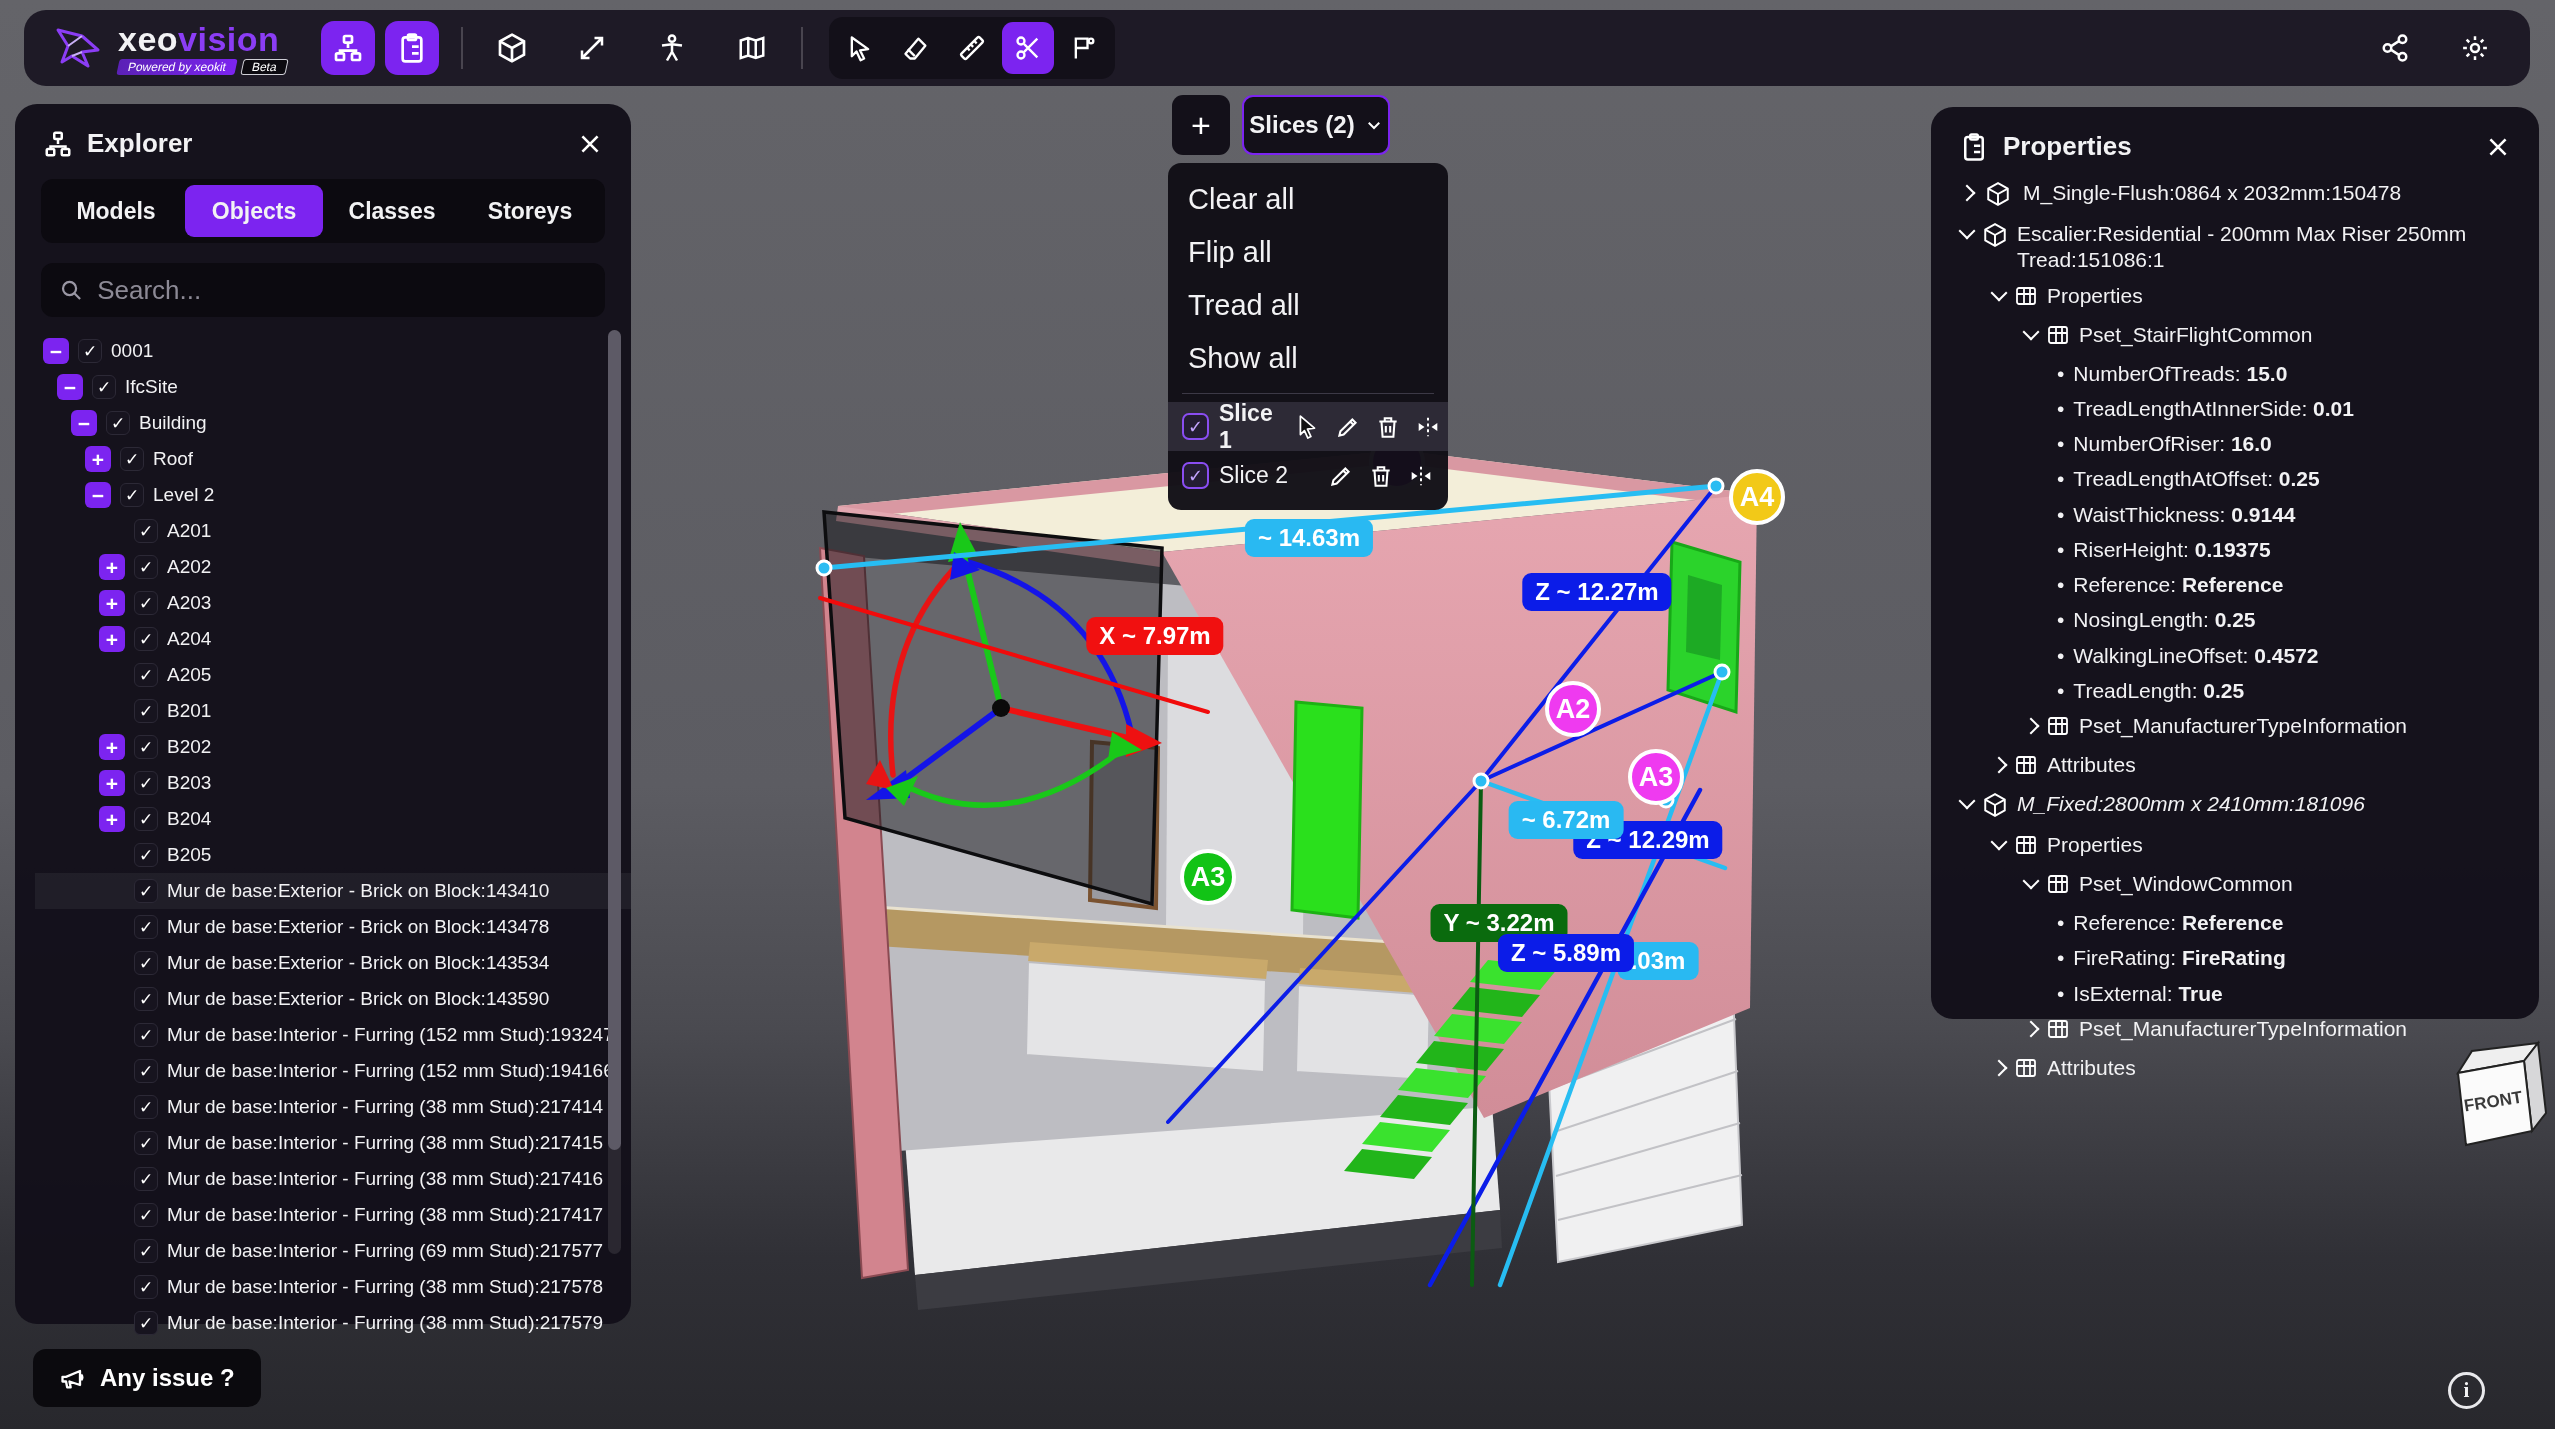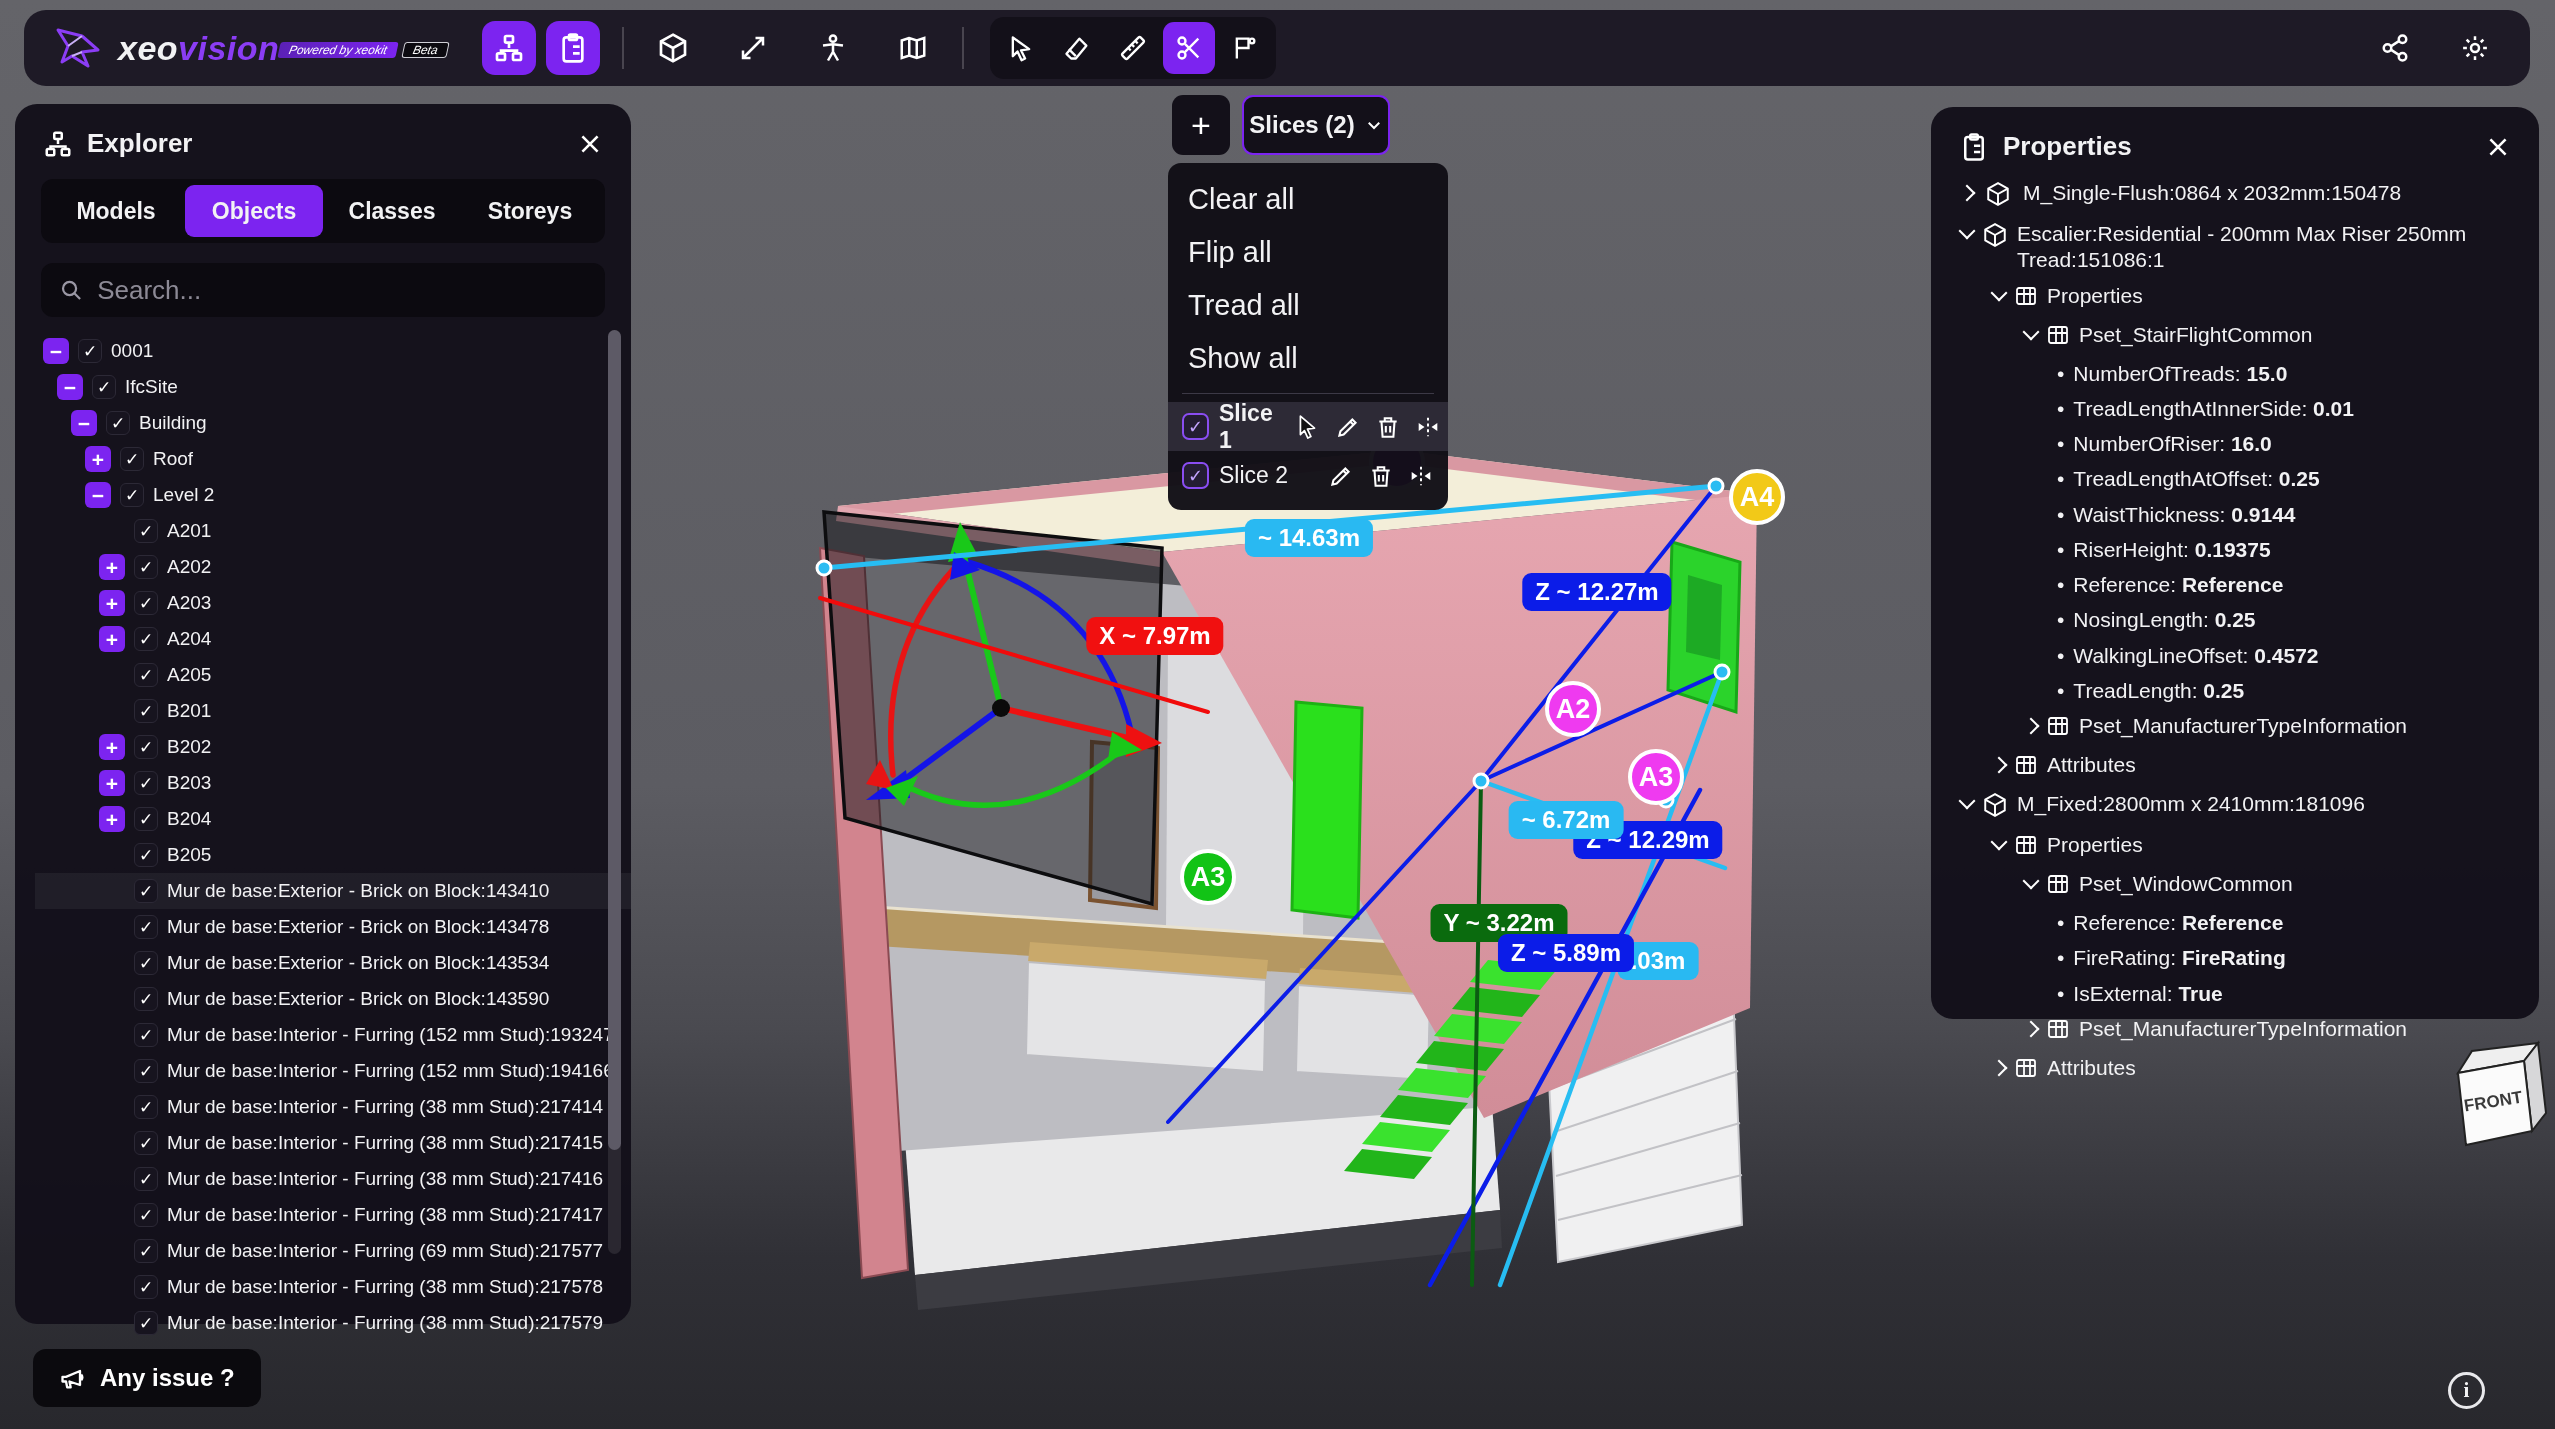--- a/index.html
+++ b/index.html
@@ -5,21 +5,21 @@
   * { margin:0; padding:0; box-sizing:border-box; }
   html,body { width:2555px; height:1429px; overflow:hidden;
     font-family:"Liberation Sans", sans-serif; color:#f2f2f4; background:#27272c; }
   .canvas { position:absolute; inset:0;
     background:linear-gradient(180deg,#646469 0%,#5c5c62 55%,#4a4a50 72%,#303036 88%,#28282d 100%); }
   #scene { position:absolute; inset:0; }
   
   .topbar { position:absolute; left:24px; top:10px; right:25px; height:76px;
     background:#1e1a26; border-radius:22px; display:flex; align-items:center; padding:0 28px; z-index:30; }
   .brand { display:flex; align-items:center; gap:14px; }
-  .brand-text { display:flex; flex-direction:row; line-height:1;font-style:italic; }
+  .brand-text { display:flex; flex-direction:column; line-height:1; }
   .brand-name { font-size:34px; font-weight:bold; letter-spacing:.5px; }
   .brand-name .p2 { color:#8b3df5; }
   .brand-sub { display:flex; gap:6px; margin-top:3px; align-items:center; }
   .powered { background:linear-gradient(90deg,#5b21b6,#7c24f0); color:#fff; font-size:12px;
     padding:2px 10px; border-radius:3px; transform:skewX(-12deg); }
   .beta { background:#0c0a10; border:1px solid #cfcfd6; color:#fff; font-size:12px;
     padding:1px 9px; border-radius:3px; transform:skewX(-12deg); }
   .tb-btn { width:54px; height:54px; border-radius:13px; display:flex; align-items:center;
     justify-content:center; flex:none; }
   .tb-btn.purple { background:#7c24f0; }
@@ -601,21 +601,21 @@
         <span class="txt">Pset_ManufacturerTypeInformation</span>
       </div>
       <div class="prow" style="padding-left: 32px;">
         <span class="chev right"></span>
         <span><svg class="picon" width="24" height="24" viewBox="0 0 24 24" fill="none" stroke="#fff" stroke-width="1.8">
             <rect x="3" y="4" width="18" height="16" rx="2"></rect>
             <path d="M3 10h18M10 4v16M16 4v16"></path>
           </svg></span>
         <span class="txt">Attributes</span>
       </div>
-      <div class="prow" style="padding-left: 0px;">
+      <div class="prow" style="padding-left: 0px; font-style: italic;">
         <span class="chev down"></span>
         <span><svg class="picon" width="26" height="26" viewBox="0 0 24 24" fill="none" stroke="#fff" stroke-width="1.8">
             <path d="M12 2l9 5v10l-9 5-9-5V7z"></path>
             <path d="M12 12l9-5M12 12L3 7M12 12v10"></path>
           </svg></span>
         <span class="txt">M_Fixed:2800mm x 2410mm:181096</span>
       </div>
       <div class="prow" style="padding-left: 32px;">
         <span class="chev down"></span>
         <span><svg class="picon" width="24" height="24" viewBox="0 0 24 24" fill="none" stroke="#fff" stroke-width="1.8">

